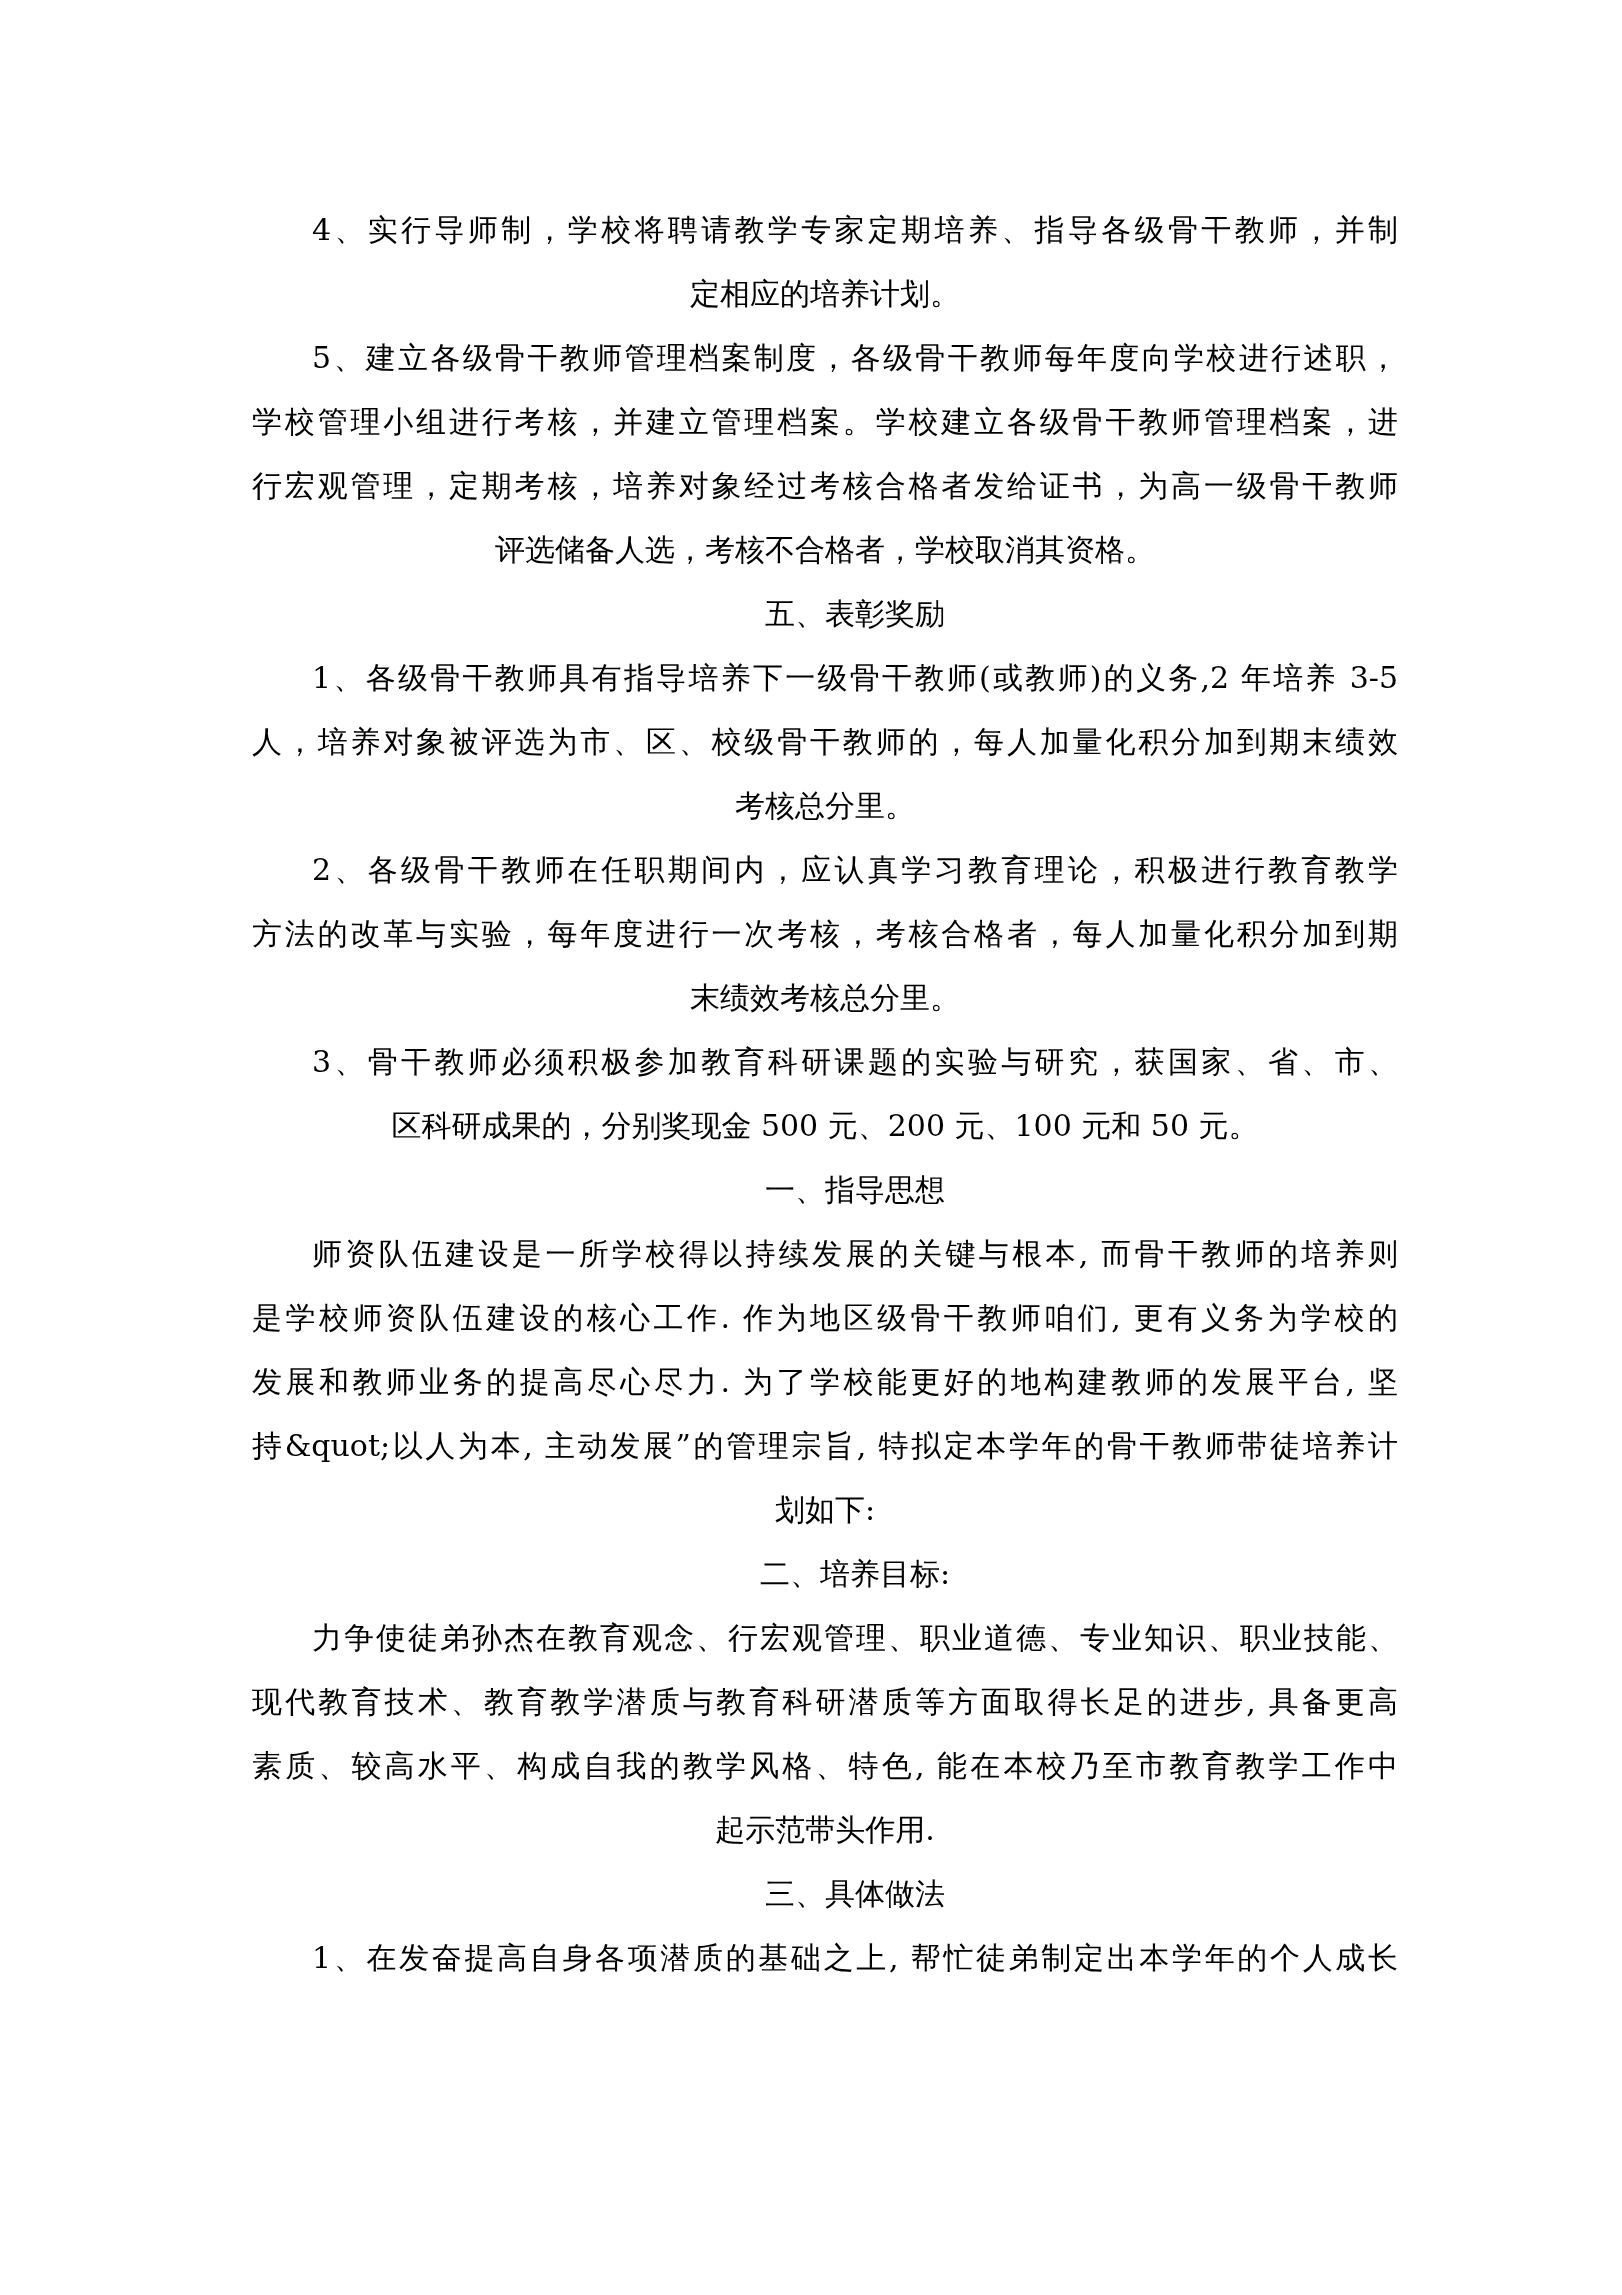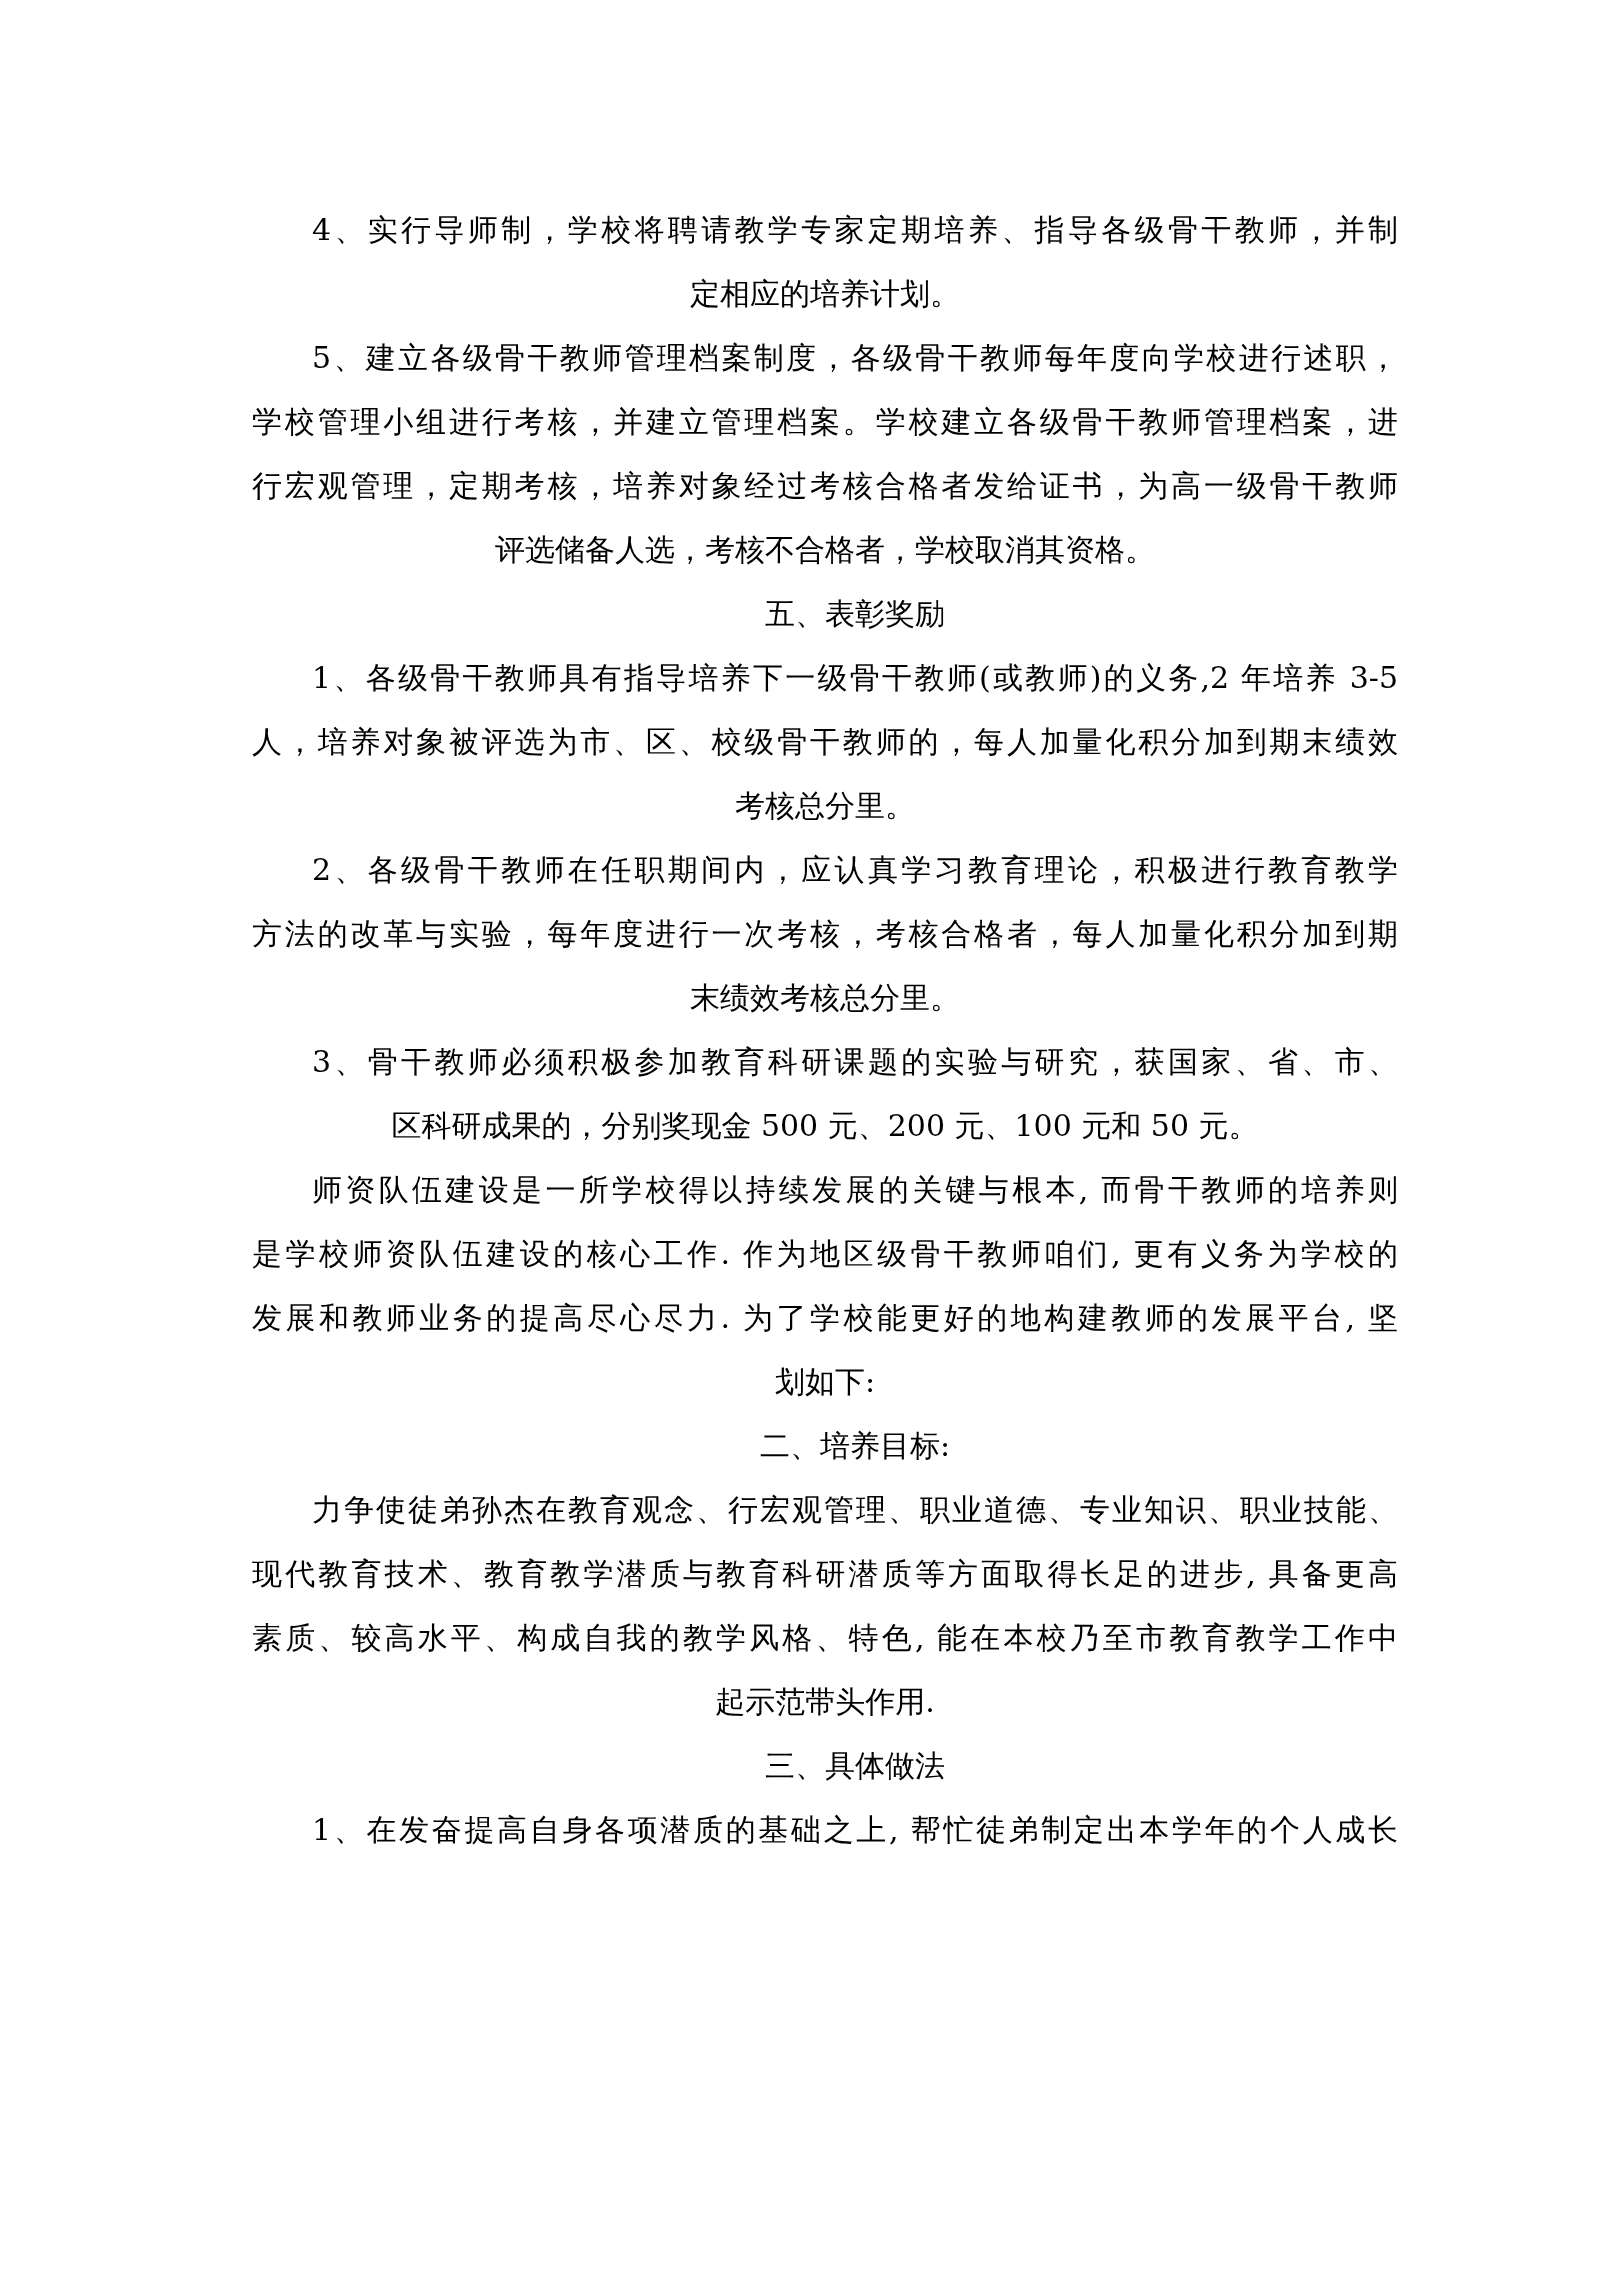--- a/index.html
+++ b/index.html
@@ -53,23 +53,25 @@
       <div class="line">评选储备人选，考核不合格者，学校取消其资格。</div>
       <div class="line indent">五、表彰奖励</div>
       <div class="line indent fill">1、各级骨干教师具有指导培养下一级骨干教师(或教师)的义务,2 年培养 3-5</div>
       <div class="line fill">人，培养对象被评选为市、区、校级骨干教师的，每人加量化积分加到期末绩效</div>
       <div class="line">考核总分里。</div>
       <div class="line indent fill">2、各级骨干教师在任职期间内，应认真学习教育理论，积极进行教育教学</div>
       <div class="line fill">方法的改革与实验，每年度进行一次考核，考核合格者，每人加量化积分加到期</div>
       <div class="line">末绩效考核总分里。</div>
       <div class="line indent fill">3、骨干教师必须积极参加教育科研课题的实验与研究，获国家、省、市、</div>
       <div class="line">区科研成果的，分别奖现金 500 元、200 元、100 元和 50 元。</div>
+      <div class="line indent">一、指导思想</div>
       <div class="line indent fill">师资队伍建设是一所学校得以持续发展的关键与根本, 而骨干教师的培养则</div>
       <div class="line fill">是学校师资队伍建设的核心工作. 作为地区级骨干教师咱们, 更有义务为学校的</div>
       <div class="line fill">发展和教师业务的提高尽心尽力. 为了学校能更好的地构建教师的发展平台, 坚</div>
+      <div class="line fill">持&amp;quot;以人为本, 主动发展”的管理宗旨, 特拟定本学年的骨干教师带徒培养计</div>
       <div class="line">划如下:</div>
       <div class="line indent">二、培养目标:</div>
       <div class="line indent fill">力争使徒弟孙杰在教育观念、行宏观管理、职业道德、专业知识、职业技能、</div>
       <div class="line fill">现代教育技术、教育教学潜质与教育科研潜质等方面取得长足的进步, 具备更高</div>
       <div class="line fill">素质、较高水平、构成自我的教学风格、特色, 能在本校乃至市教育教学工作中</div>
       <div class="line">起示范带头作用.</div>
       <div class="line indent">三、具体做法</div>
       <div class="line indent fill">1、在发奋提高自身各项潜质的基础之上, 帮忙徒弟制定出本学年的个人成长</div>
     </div>
 </div>

